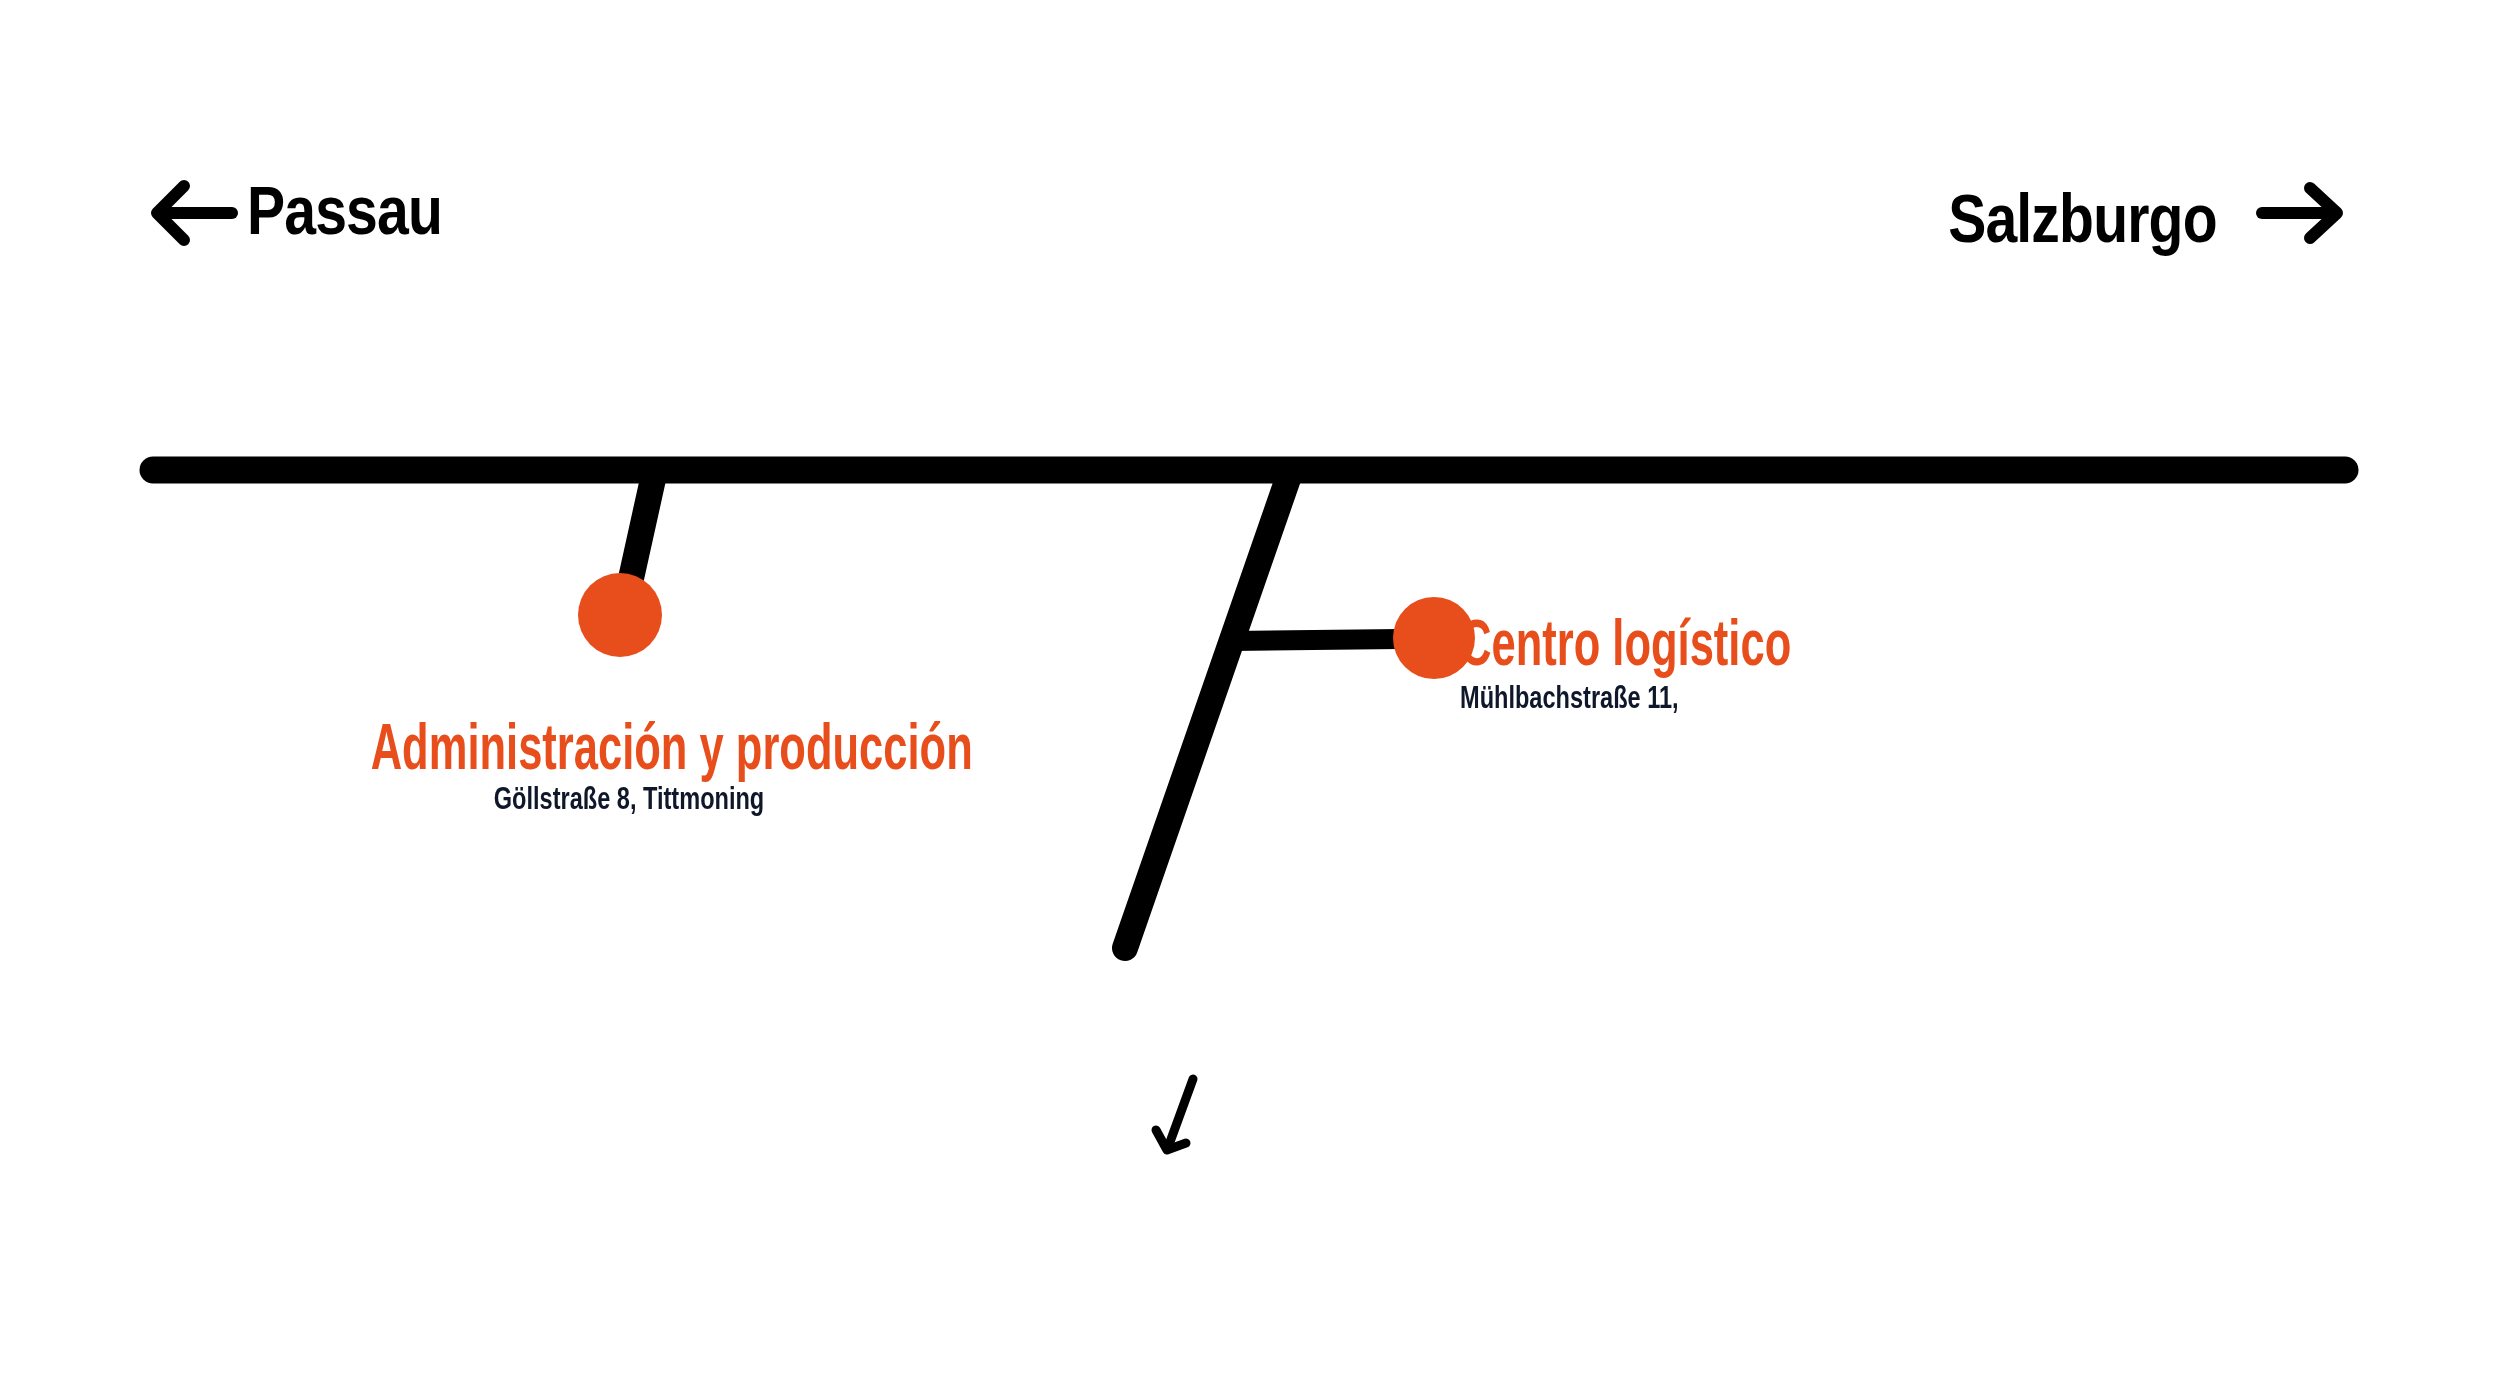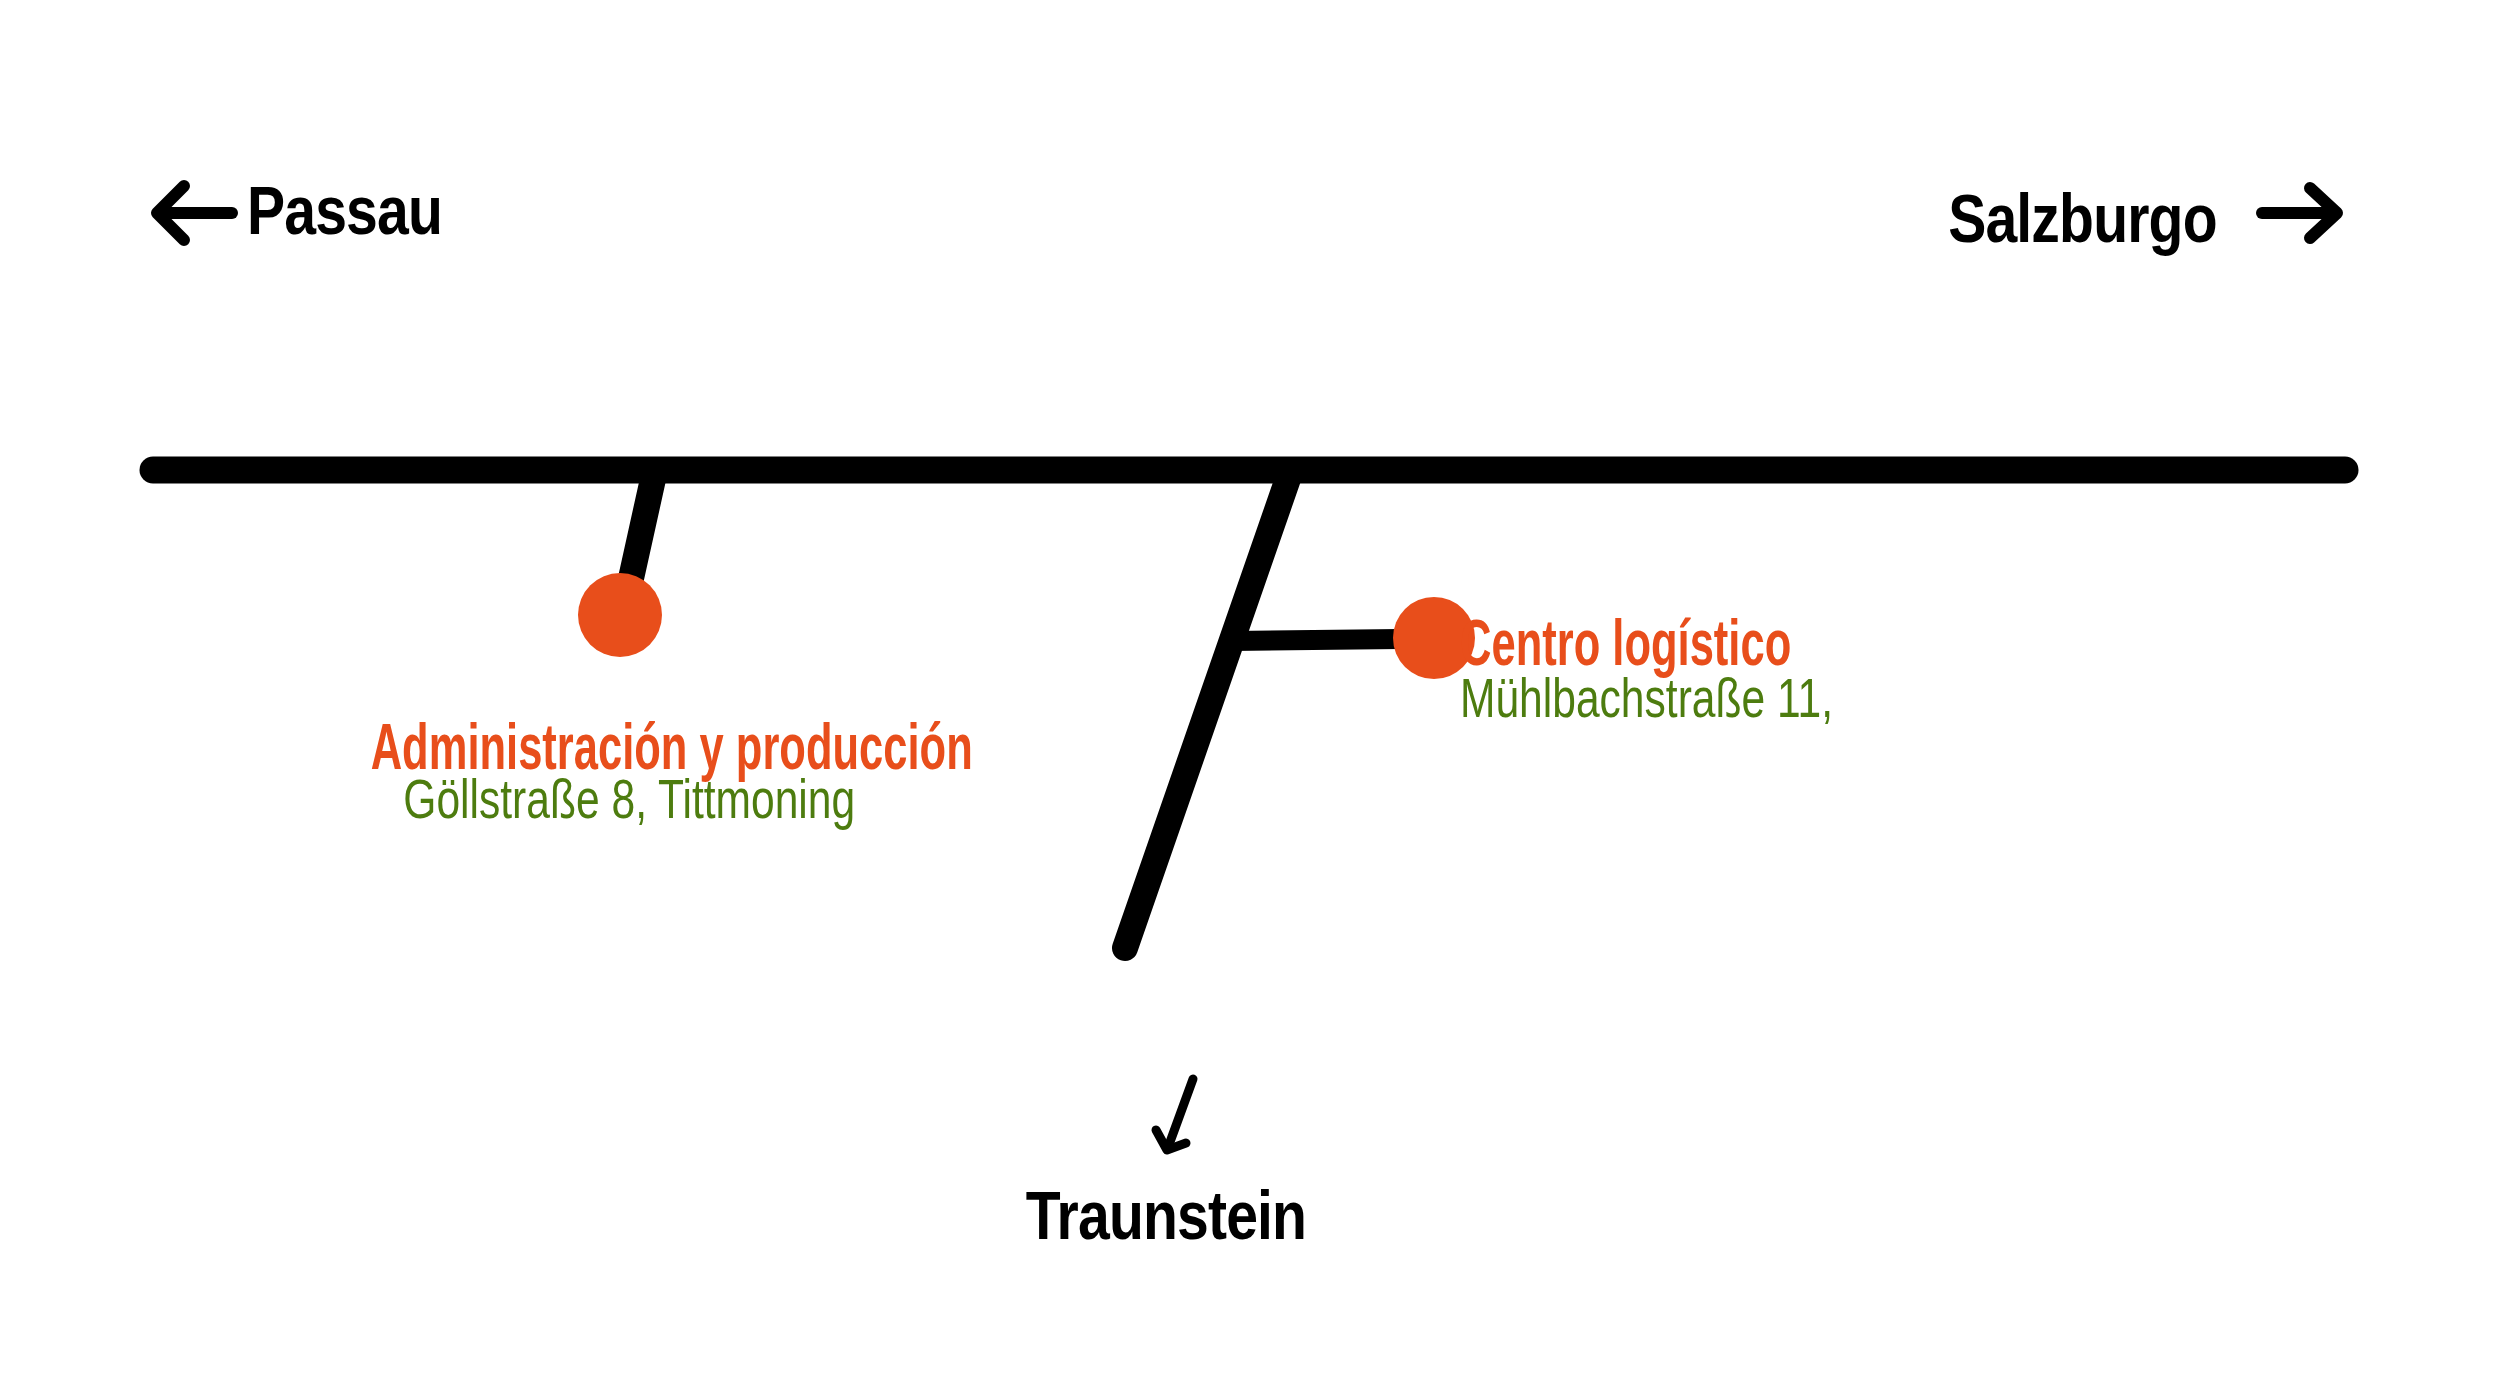--- a/index.html
+++ b/index.html
@@ -25,21 +25,21 @@
 
   .stop-block-left { position:absolute; left:229px; top:677px; width:800px; text-align:center;margin-top:38px; }
   .stop-block-right { position:absolute; left:1460px; top:611px; text-align:left; }
 
   .stop-name {
     font-size:64px; font-weight:700; color:#e84e1b;
     line-height:1; white-space:nowrap;
   }
   .stop-name .sq { display:inline-block; transform:scaleX(0.68); }
   .stop-address {
-    font-size:56px; font-weight:400; color:#4d7c0f;
+    font-size:31px; font-weight:700; color:#0f172a;
     line-height:48px; white-space:nowrap;
   }
   .stop-address .sq { display:inline-block; transform:scaleX(0.76); }
   .stop-block-left .stop-address { margin-top:-4px; }
   .stop-block-left .sq { transform-origin:center center; }
   .stop-block-right .sq { transform-origin:left center; }
   .stop-block-right .stop-address { margin-top:-1px; }
 
   .traunstein-wrap { position:absolute; left:866px; top:1181px; width:600px; text-align:center; }
 </style>
@@ -96,17 +96,14 @@
 
   <div class="stop-block-right">
     <div class="stop-name">
       <span class="sq">Centro logístico</span>
     </div>
     <div class="stop-address">
       <div><span class="sq">Mühlbachstraße 11,</span></div>
     </div>
   </div>
 
-  <div class="traunstein-wrap txt title origin-center">
-    <span class="sq">Traunstein</span>
-  </div>
 
 </div>
 
 </body></html>

